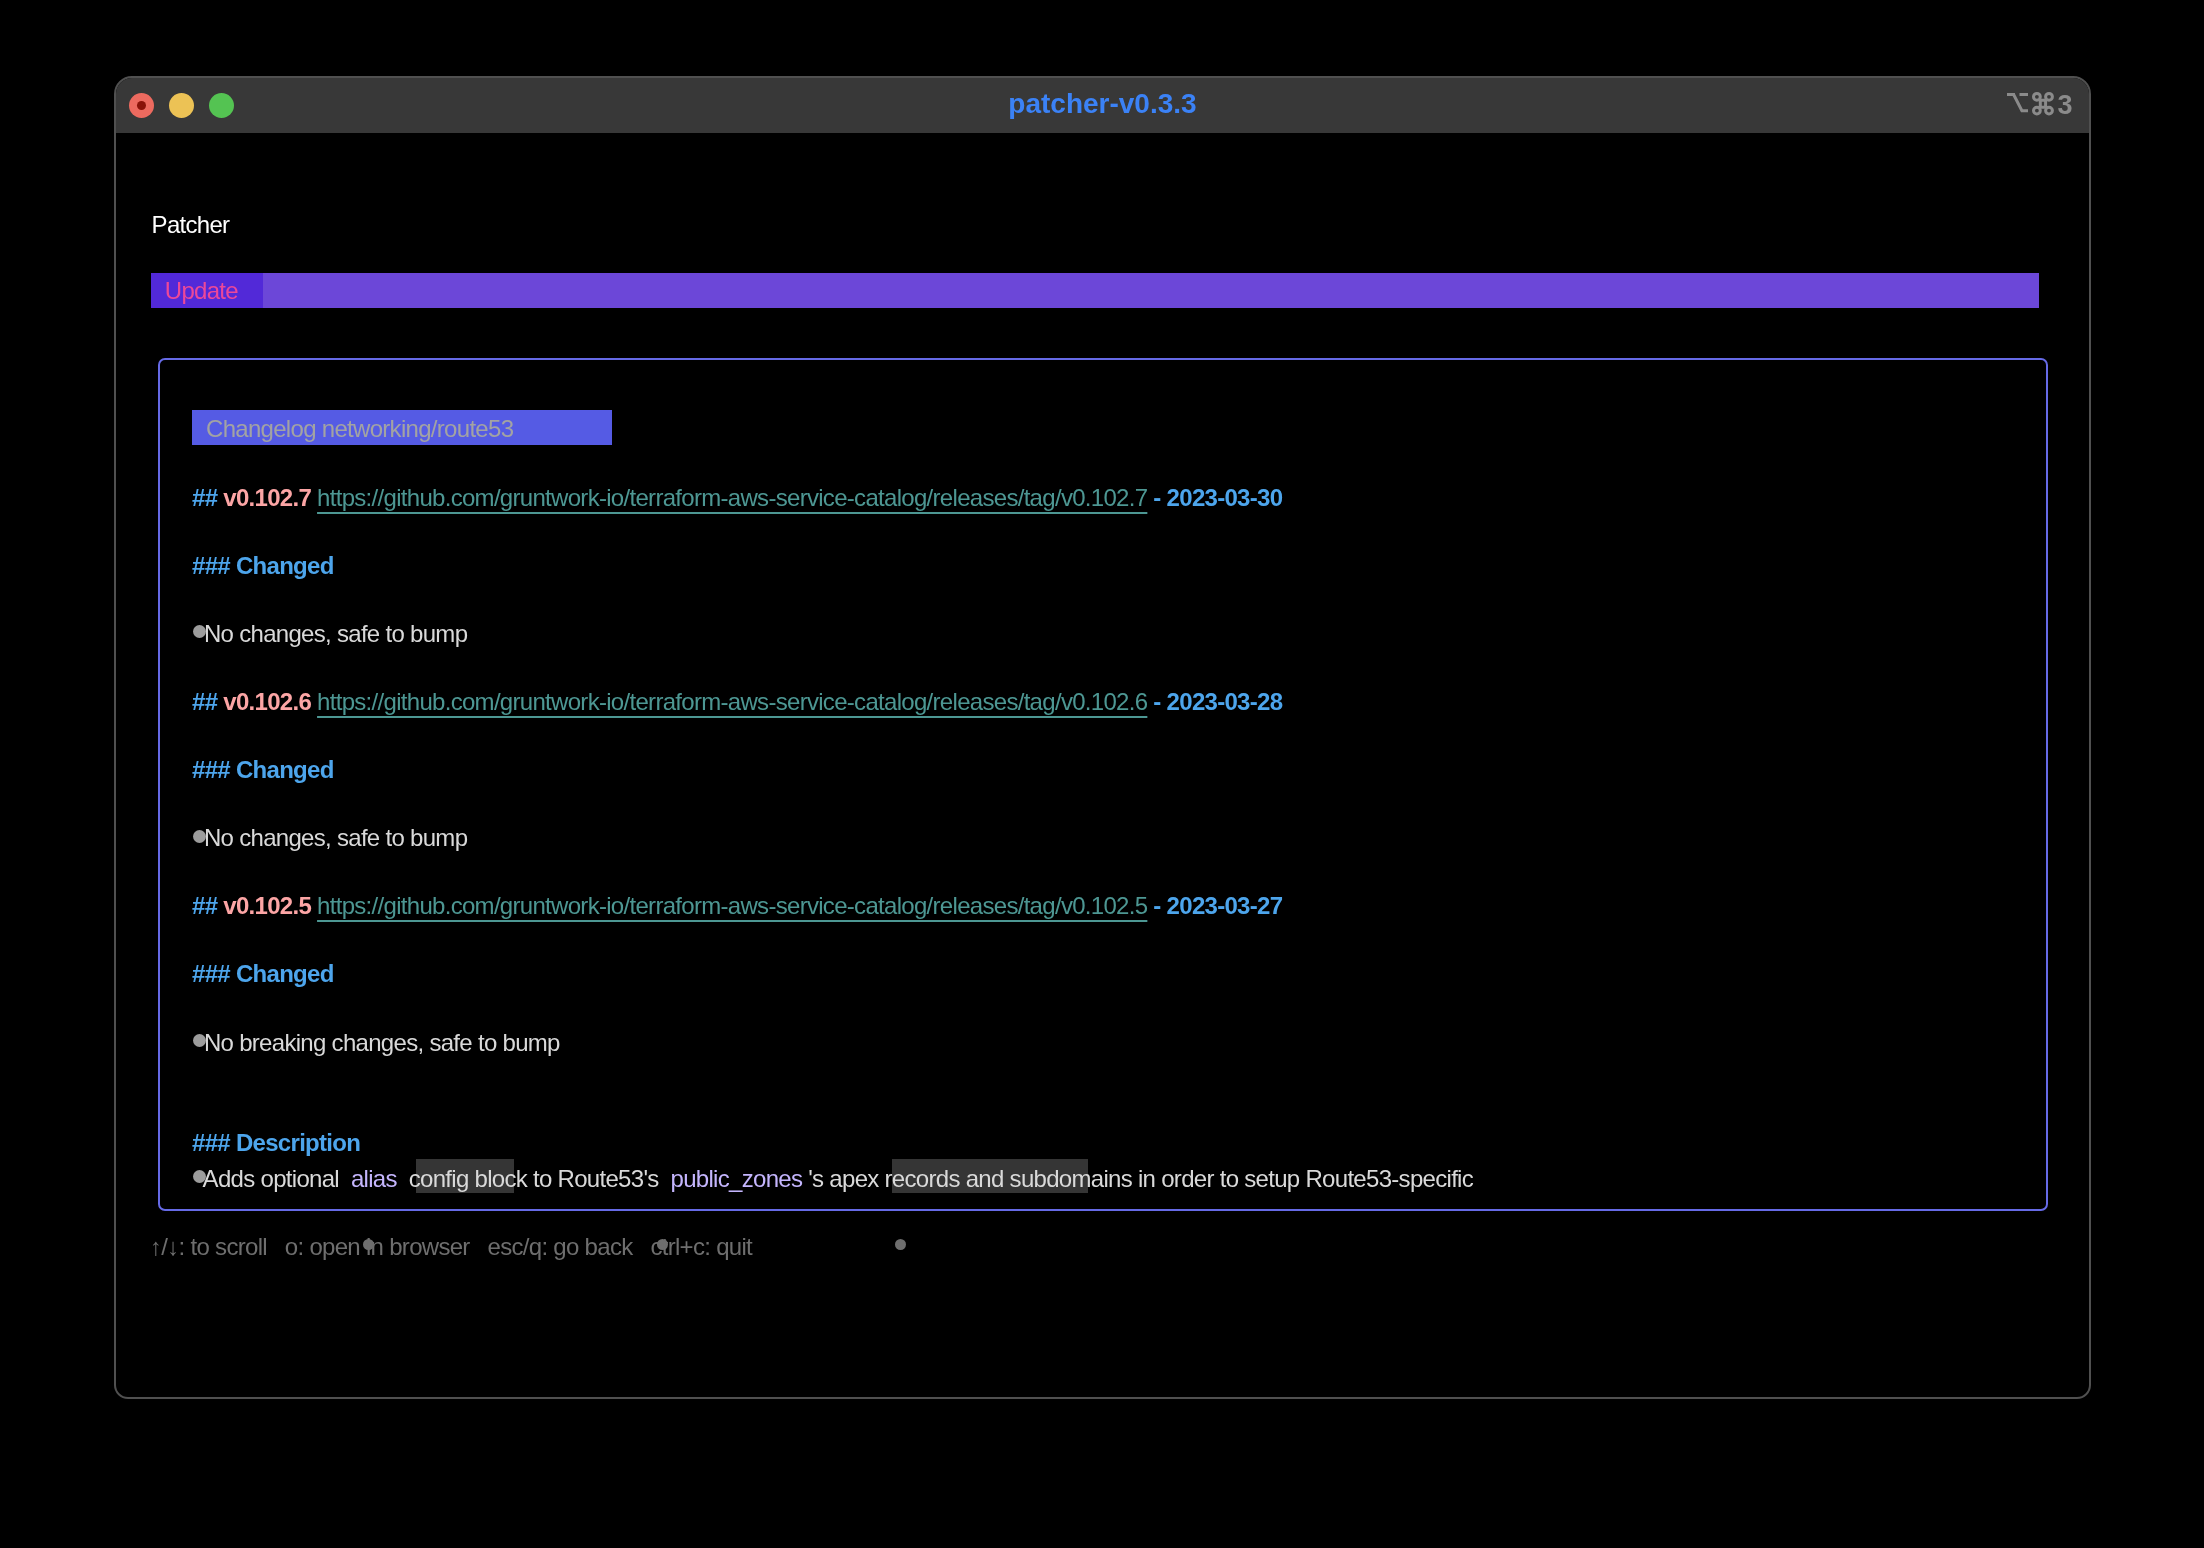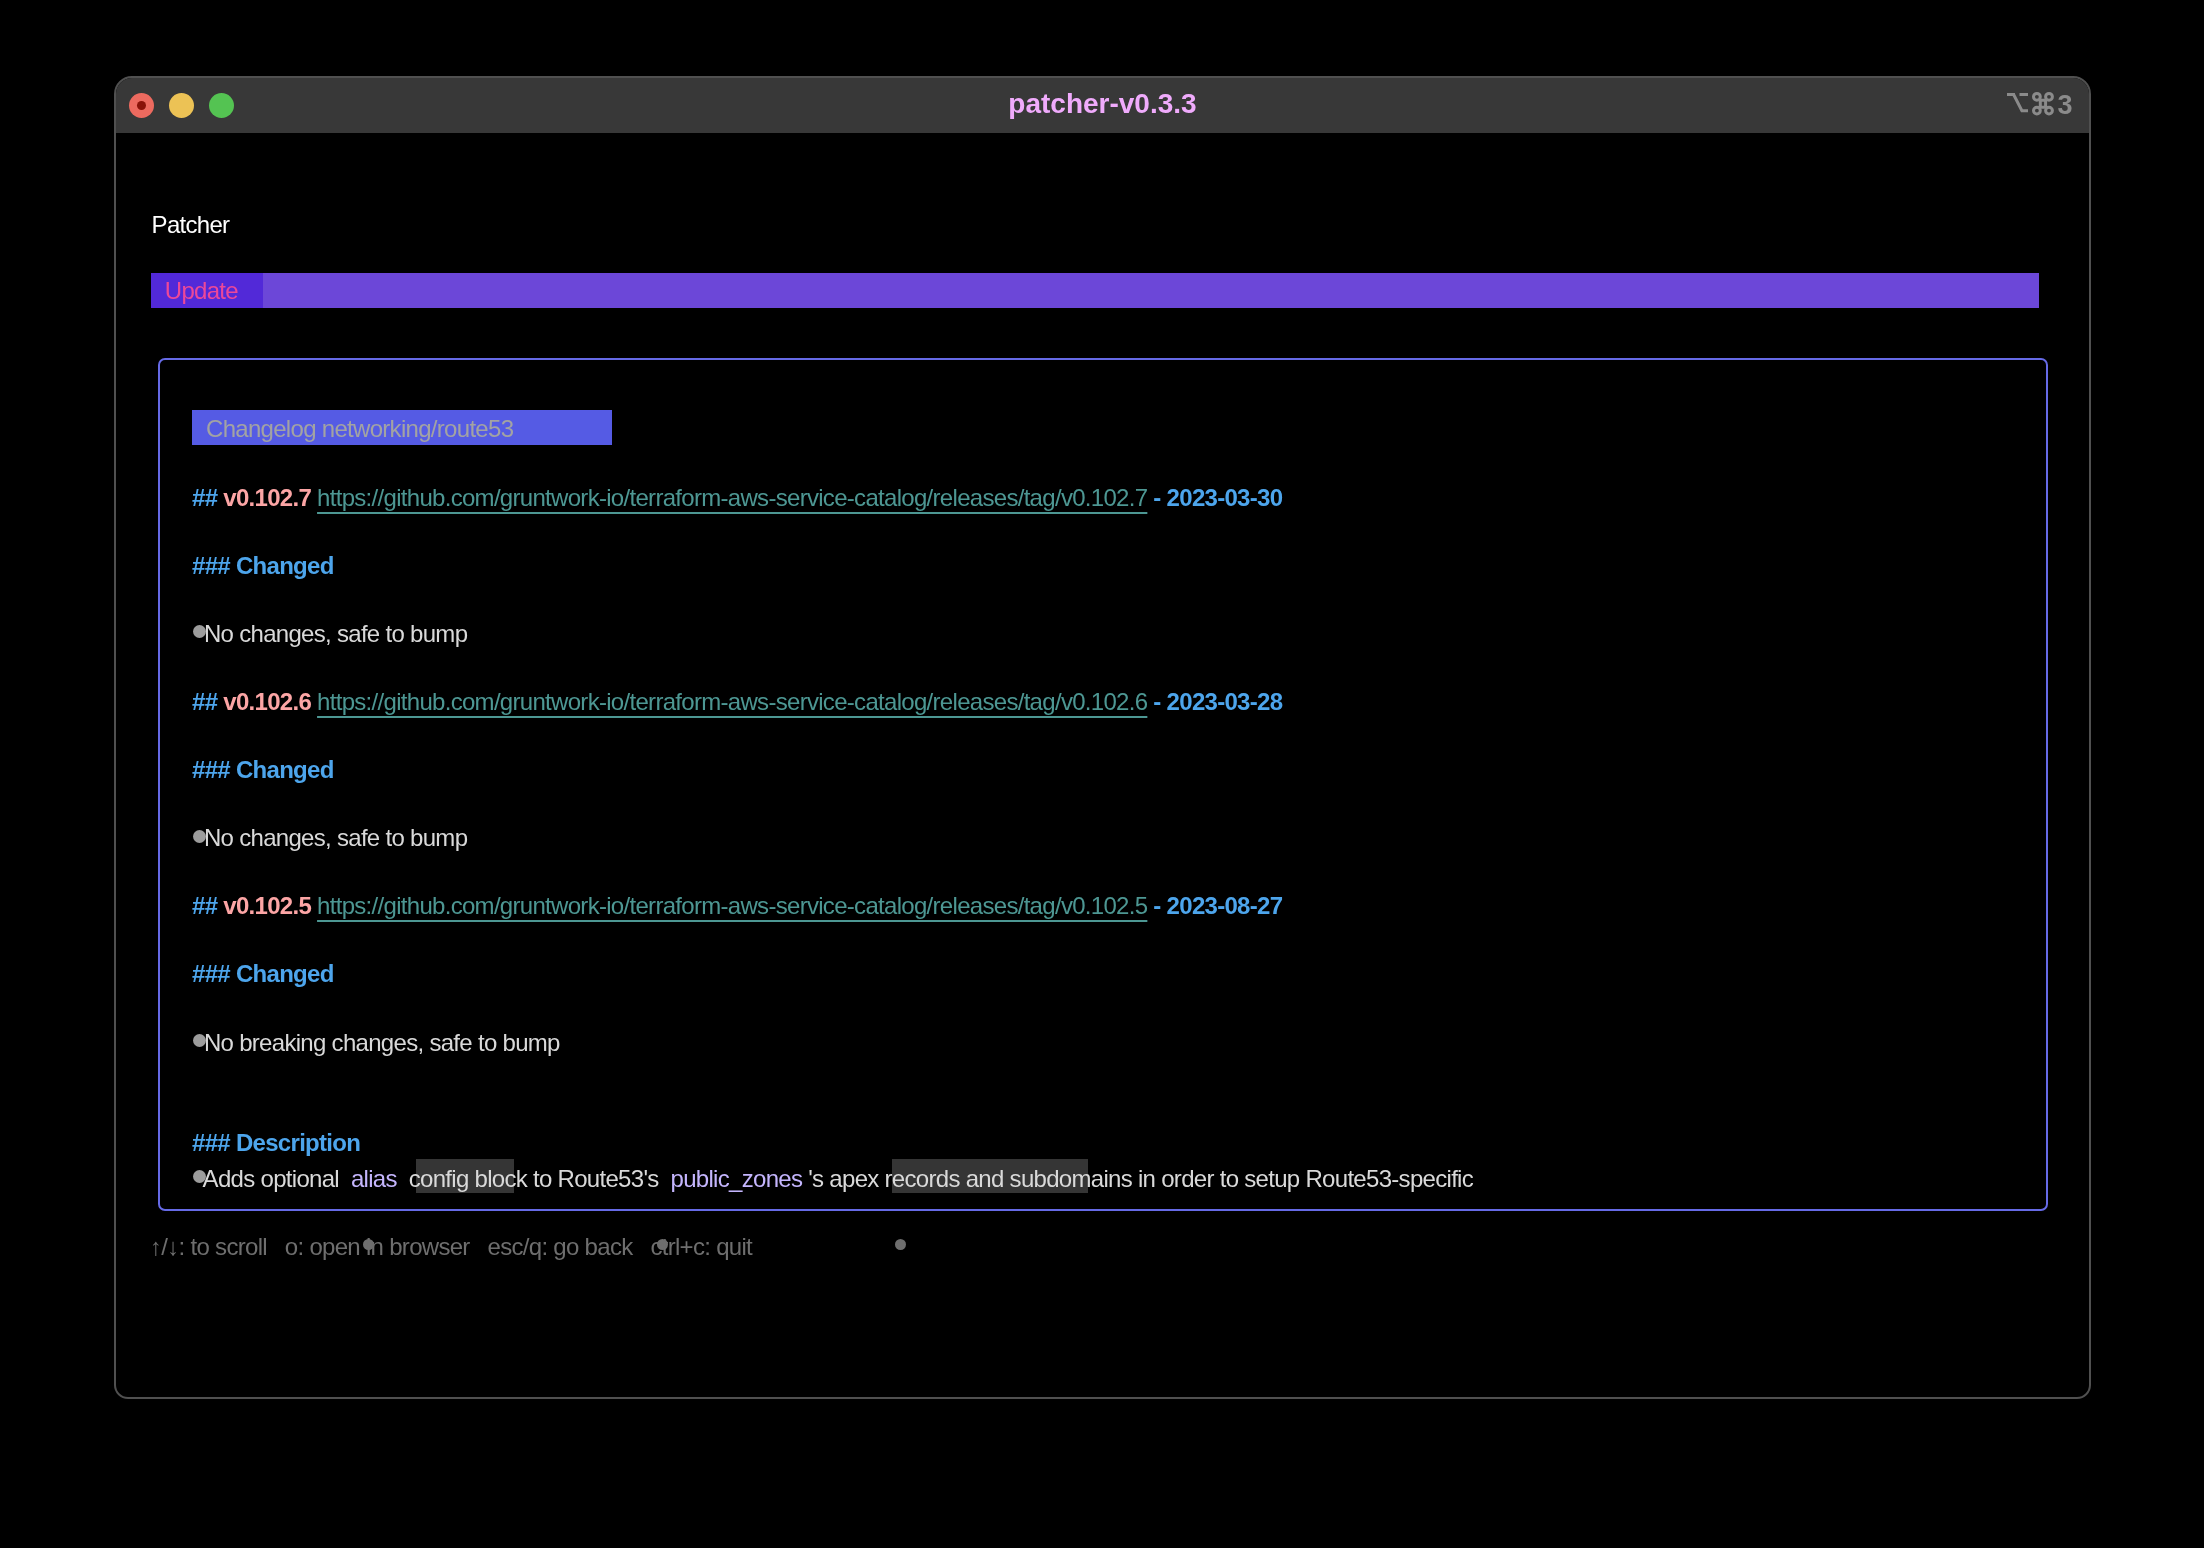--- a/index.html
+++ b/index.html
@@ -4,21 +4,21 @@
 <style>
   html,body{margin:0;padding:0;background:#000;}
   #page{position:relative;width:2204px;height:1548px;background:#000;overflow:hidden;}
   .win{position:absolute;left:114px;top:76px;width:1977px;height:1323px;
        background:#000;border:2px solid #505050;border-radius:18px 18px 14px 14px;
        box-sizing:border-box;overflow:hidden;}
   .tbar{position:absolute;left:0;top:0;width:100%;height:55px;background:#383838;}
   .light{position:absolute;width:25px;height:25px;border-radius:50%;top:15px;}
   .dotred{position:absolute;width:9px;height:9px;border-radius:50%;background:#8a1309;left:8px;top:8px;}
   .ttext{position:absolute;left:0;top:-2.5px;width:100%;height:55px;line-height:55px;text-align:center;
-         font-family:"Liberation Sans",sans-serif;font-weight:700;font-size:28px;color:#f0abfc;}
+         font-family:"Liberation Sans",sans-serif;font-weight:700;font-size:28px;color:#3b82f6;}
   .t{position:absolute;white-space:pre;font-family:Liberation Sans, sans-serif;
      font-size:24px;letter-spacing:-0.7px;line-height:34px;color:#d9d9d9;}
   .b{font-weight:700;}
   .blue{color:#4da5ec;}
   .green{color:#fca5a5;}
   .teal{color:#4d9793;text-decoration:underline;text-decoration-thickness:2px;text-underline-offset:6px;}
   .code{color:#c4b5fd;}
   .rect{position:absolute;}
   .dot{position:absolute;border-radius:50%;}
 </style>
@@ -62,21 +62,21 @@
 
   <div class="rect" style="left:416px;top:1158.8px;width:98px;height:34px;background:#353535;"></div>
   <div class="rect" style="left:892px;top:1158.8px;width:196px;height:34px;background:#353535;"></div>
 
   <div class="t" style="left:192px;top:480.7px;"><span class="blue b">## </span><span class="green b">v0.102.7</span> <span class="teal">https://github.com/gruntwork-io/terraform-aws-service-catalog/releases/tag/v0.102.7</span><span class="blue b"> - 2023-03-30</span></div>
   <div class="t" style="left:192px;top:548.8px;"><span class="blue b">### Changed</span></div>
   <div class="t" style="left:192px;top:616.9px;">  No changes, safe to bump</div>
   <div class="t" style="left:192px;top:685.0px;"><span class="blue b">## </span><span class="green b">v0.102.6</span> <span class="teal">https://github.com/gruntwork-io/terraform-aws-service-catalog/releases/tag/v0.102.6</span><span class="blue b"> - 2023-03-28</span></div>
   <div class="t" style="left:192px;top:753.1px;"><span class="blue b">### Changed</span></div>
   <div class="t" style="left:192px;top:821.2px;">  No changes, safe to bump</div>
-  <div class="t" style="left:192px;top:889.3px;"><span class="blue b">## </span><span class="green b">v0.102.5</span> <span class="teal">https://github.com/gruntwork-io/terraform-aws-service-catalog/releases/tag/v0.102.5</span><span class="blue b"> - 2023-08-27</span></div>
+  <div class="t" style="left:192px;top:889.3px;"><span class="blue b">## </span><span class="green b">v0.102.5</span> <span class="teal">https://github.com/gruntwork-io/terraform-aws-service-catalog/releases/tag/v0.102.5</span><span class="blue b"> - 2023-03-27</span></div>
   <div class="t" style="left:192px;top:957.4px;"><span class="blue b">### Changed</span></div>
   <div class="t" style="left:192px;top:1025.5px;">  No breaking changes, safe to bump</div>
   <div class="t" style="left:192px;top:1093.6px;margin-top:32px;"><span class="blue b">### Description</span></div>
   <div class="t" style="left:192px;top:1161.7px;">  Adds optional <span class="code"> alias </span> config block to Route53's <span class="code"> public_zones </span>'s apex records and subdomains in order to setup Route53-specific</div>
 
   <div class="dot" style="left:193.2px;top:625.3px;width:13px;height:13px;background:#9c9c9c;"></div>
   <div class="dot" style="left:193.2px;top:829.6px;width:13px;height:13px;background:#9c9c9c;"></div>
   <div class="dot" style="left:193.2px;top:1033.9px;width:13px;height:13px;background:#9c9c9c;"></div>
   <div class="dot" style="left:193.2px;top:1170.1px;width:13px;height:13px;background:#9c9c9c;"></div>
 

